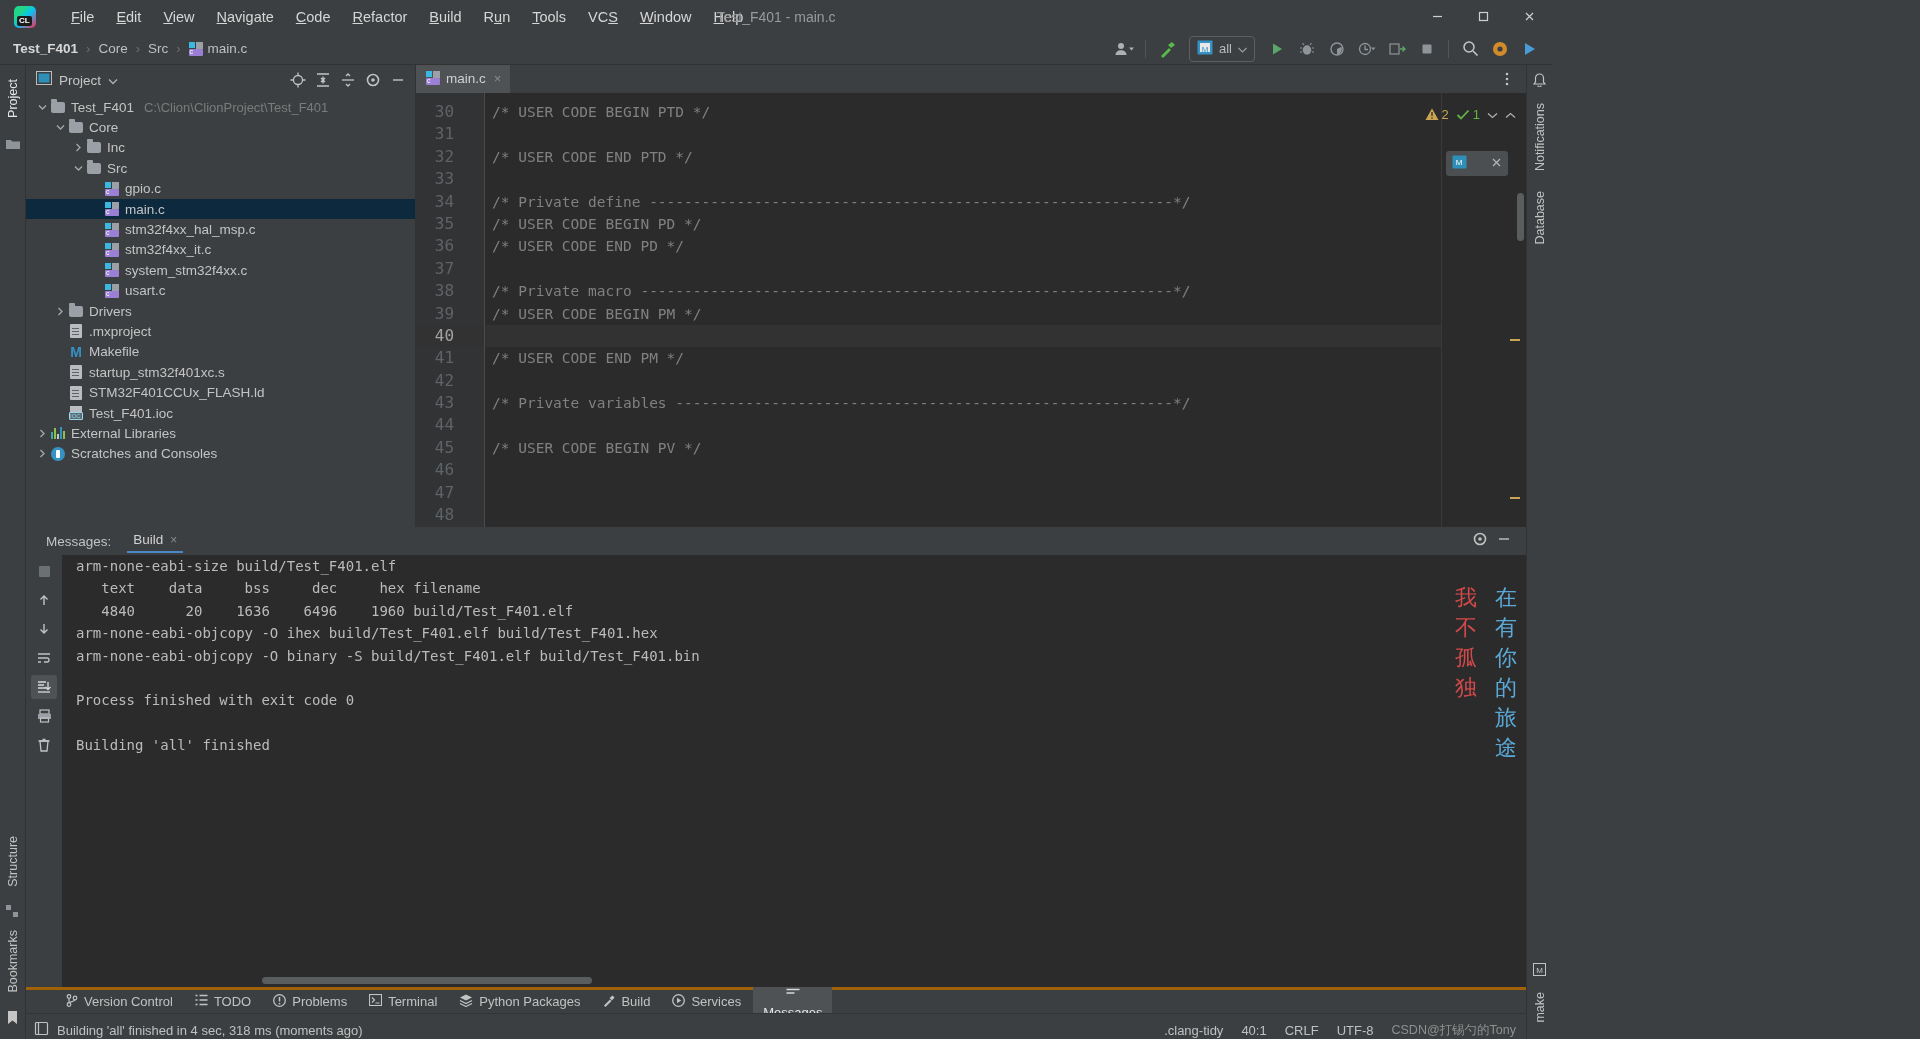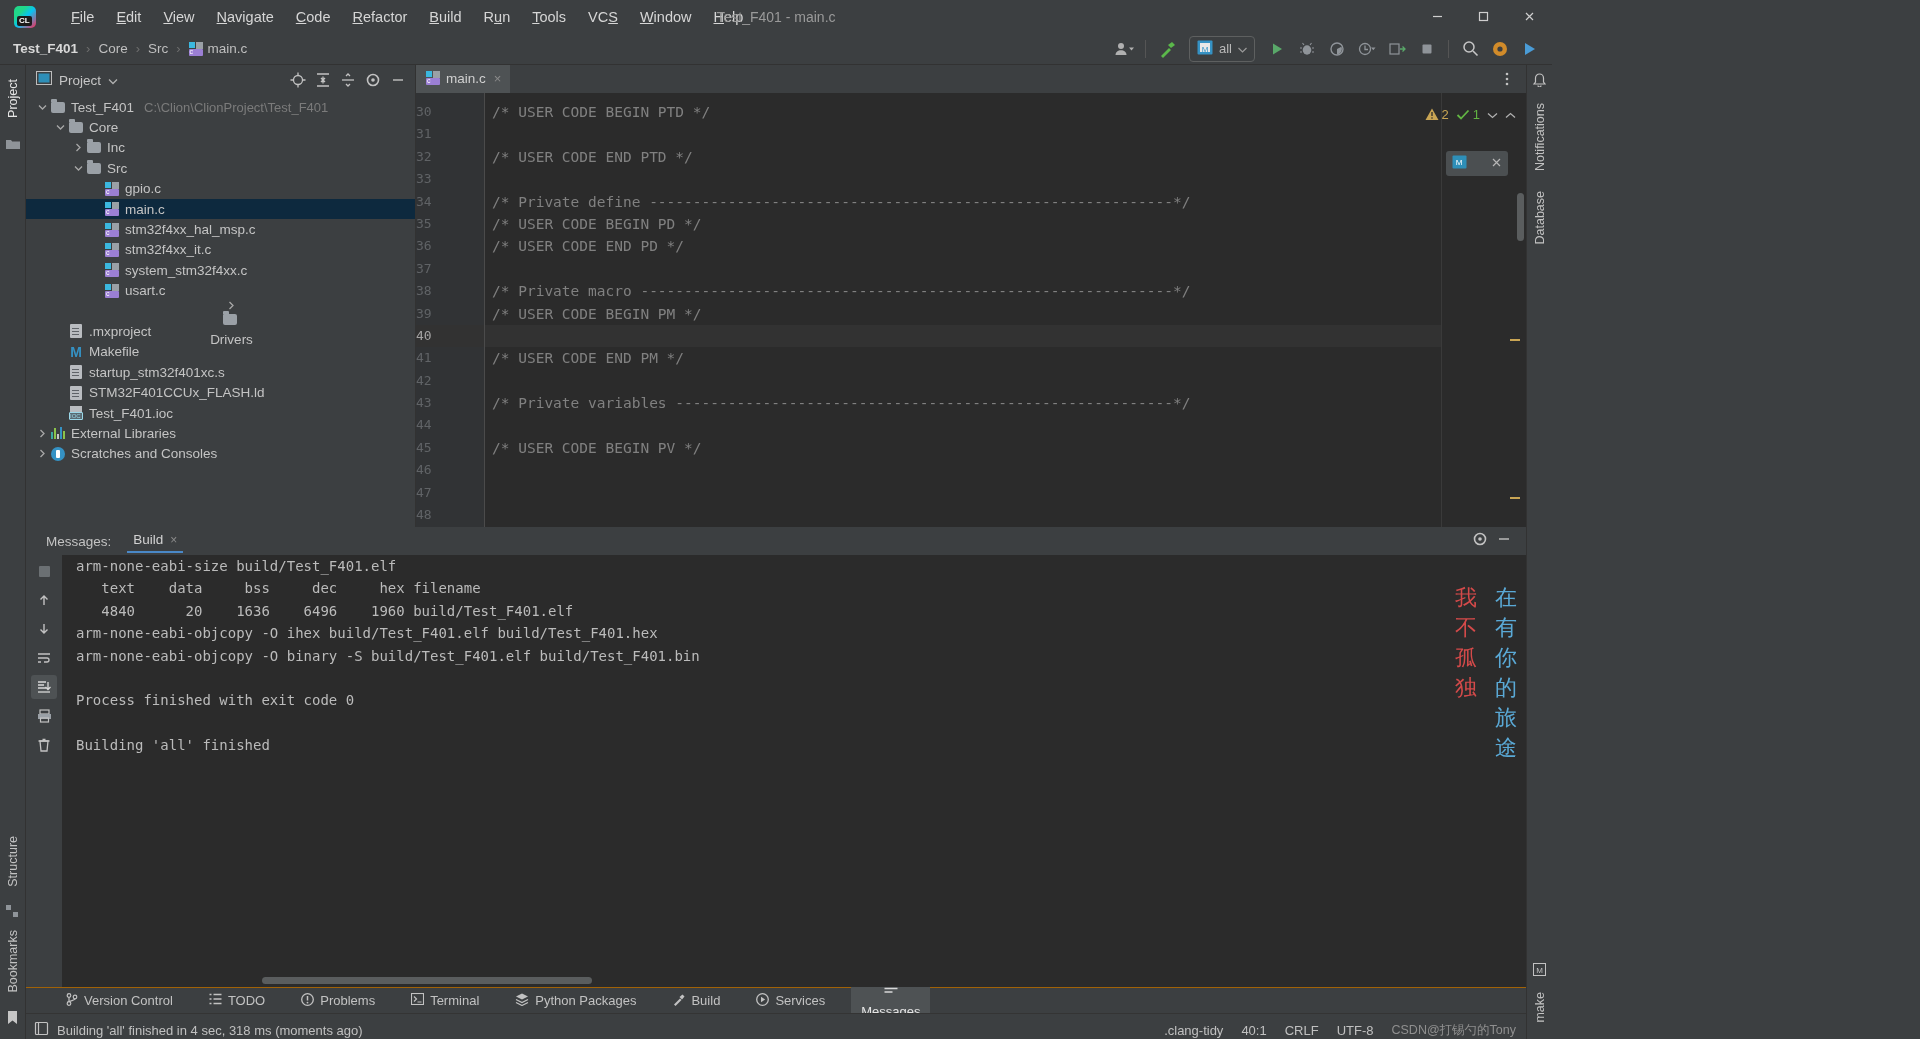--- a/index.html
+++ b/index.html
@@ -141,22 +141,22 @@
   .etab {
     display: flex; align-items: center; gap: 6px; padding: 0 9px 0 10px;
     background: #4e5254; font-size: 13.5px; color: #d0d0d0;
     border-bottom: 2px solid #4e5254;
   }
   .etab .close { color: #8b8b8b; font-size: 13px; margin-left: 2px; }
   .tabs-right { margin-left: auto; display: flex; align-items: center; padding-right: 8px; }
 
   .editor-wrap { flex: 1 1 auto; display: flex; position: relative; min-height: 0; overflow: hidden; }
   .gutter {
-    width: 68px; background: #313335; flex: 0 0 68px; text-align: left;
-    font-family: "DejaVu Sans Mono", monospace; font-size: 13px; color: #606366;
+    width: 68px; background: #313335; flex: 0 0 68px; text-align: center;
+    font-family: "DejaVu Sans Mono", monospace; font-size: 16px; color: #606366;
     padding-top: 8px;
   }
   .gutter .ln { height: 22.4px; line-height: 22.4px; padding-right: 11px; }
   .gutter .ln.cur { color: #a4a3a3; background: #323232; }
   .code {
     flex: 1 1 auto; padding-top: 8px; position: relative; min-width: 0;
     font-family: "DejaVu Sans Mono", monospace; font-size: 14.5px; color: #808080;
     border-left: 1px solid #4b4b4b;
   }
   .code .cl { height: 22.4px; line-height: 22.4px; padding-left: 7px; white-space: pre; }
@@ -221,21 +221,21 @@
 
   
   .right-strip {
     width: 26px; background: #3c3f41; border-left: 1px solid #323232; flex: 0 0 26px;
     display: flex; flex-direction: column; align-items: center; padding-top: 6px; gap: 4px;
   }
 
   
   .toolwin-bar {
     height: 26px; background: #3c3f41; display: flex; align-items: center;
-    border-top: 1px solid #a16207; flex: 0 0 26px; padding-left: 30px; gap: 16px;
+    border-top: 3px solid #a16207; flex: 0 0 26px; padding-left: 30px; gap: 2px;
   }
   .tw-tab {
     display: flex; align-items: center; gap: 6px; font-size: 13px; color: #c2c2c2;
     padding: 3px 10px; border-radius: 3px;
   }
   .tw-tab.active { background: #4e5254; color: #e4e4e4; flex-direction: column; }
 
   
   .statusbar {
     height: 26px; background: #3c3f41; display: flex; align-items: flex-end;
@@ -582,21 +582,21 @@
                 <span class="ico">
                   <span class="ic-c">
                     <span class="sq1"></span>
                     <span class="sq2"></span>
                     <span class="sq3"></span>
                     <span class="cc">c</span>
                   </span>
                 </span>
                 <span class="label">usart.c</span>
               </div>
-              <div class="row" style="padding-left: 28px; flex-direction: column;">
+              <div class="row" style="padding-left: 28px;">
                 <span class="arrow">
                   <svg width="7" height="9" viewBox="0 0 7 9">
                     <path d="M1.5 1l3.5 3.5L1.5 8" stroke="#a8a8a8" fill="none" stroke-width="1.3"></path>
                   </svg>
                 </span>
                 <span class="ico">
                   <span class="ic-folder"></span>
                 </span>
                 <span class="label">Drivers</span>
               </div>

